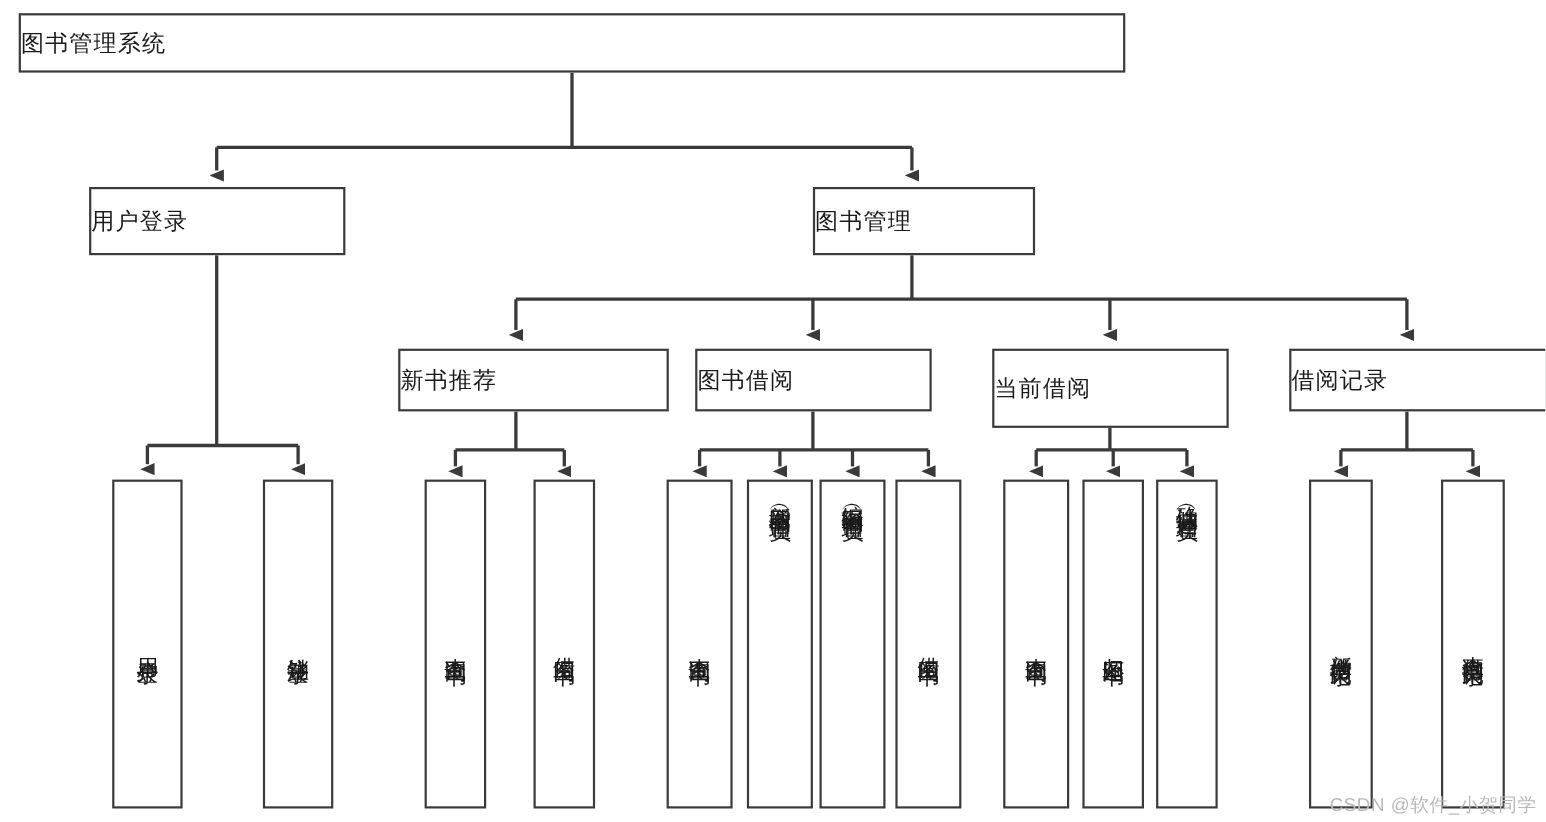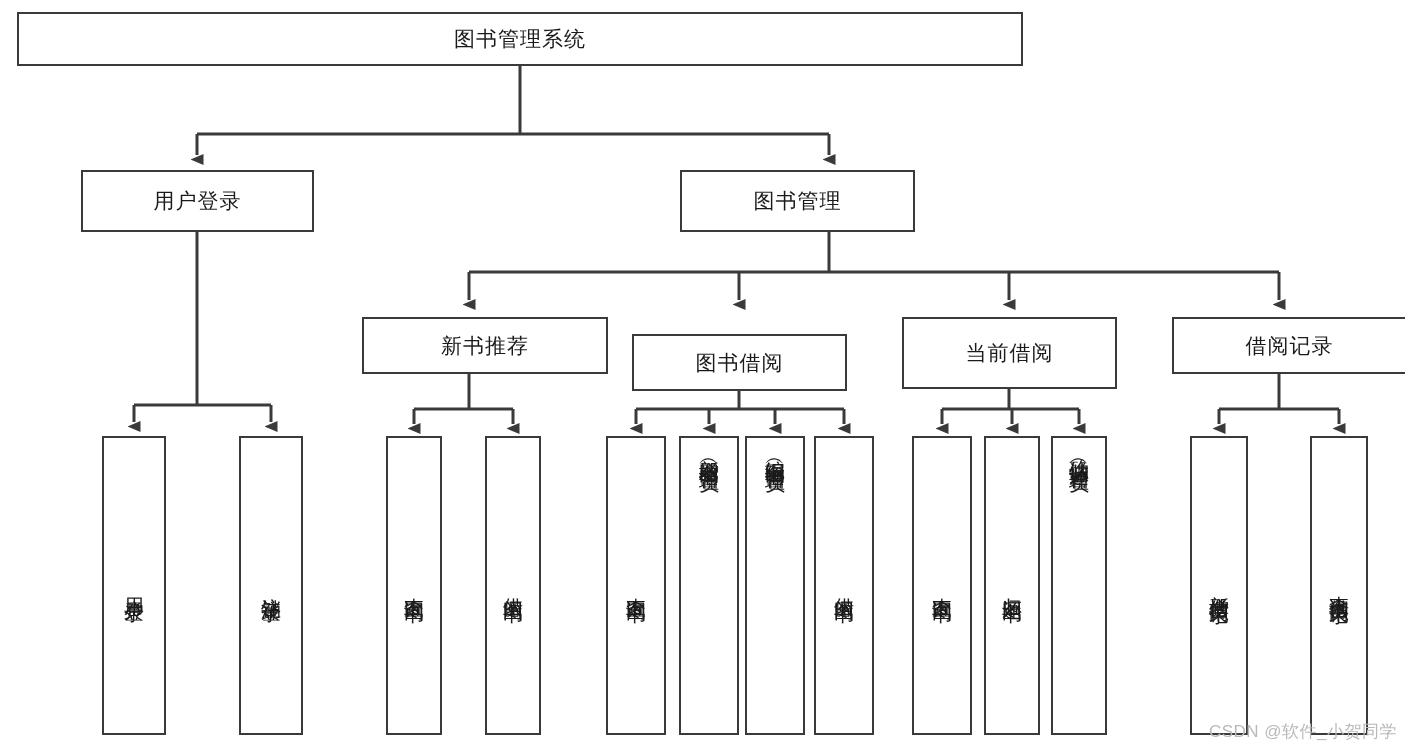--- a/index.html
+++ b/index.html
@@ -26,21 +26,21 @@
     height: 747px;
     pointer-events: none;
   }
   .node {
     position: absolute;
     box-sizing: border-box;
     border: 2px solid #3a3a3a;
     background: #ffffff;
     display: flex;
     align-items: center;
-    justify-content: center;
+    justify-content: flex-start;
     color: #1b1b1b;
   }
   .node.h {
     font-size: 21px;
     letter-spacing: 1px;
   }
   .node.v {
     writing-mode: vertical-rl;
     text-orientation: upright;
     font-size: 20px;
@@ -130,28 +130,28 @@
     </g>
   </svg>
 
   <div class="node h" style="left:17px; top:12px; width:1006px; height:54px;">
     <span>图书管理系统</span>
   </div>
 
   <div class="node h" style="left:81px; top:170px; width:233px; height:62px;">
     <span>用户登录</span>
   </div>
-  <div class="node h" style="left:680px; top:170px; width:235px; height:62px;">
+  <div class="node h" style="left:739px; top:170px; width:202px; height:62px;">
     <span>图书管理</span>
   </div>
 
   <div class="node h" style="left:362px; top:317px; width:246px; height:57px;">
     <span>新书推荐</span>
   </div>
-  <div class="node h" style="left:632px; top:334px; width:215px; height:57px;">
+  <div class="node h" style="left:632px; top:317px; width:215px; height:57px;">
     <span>图书借阅</span>
   </div>
   <div class="node h" style="left:902px; top:317px; width:215px; height:72px;">
     <span>当前借阅</span>
   </div>
   <div class="node h" style="left:1172px; top:317px; width:235px; height:57px;">
     <span>借阅记录</span>
   </div>
 
   <div class="node v center" style="left:102px; top:436px; width:64px; height:299px;">

